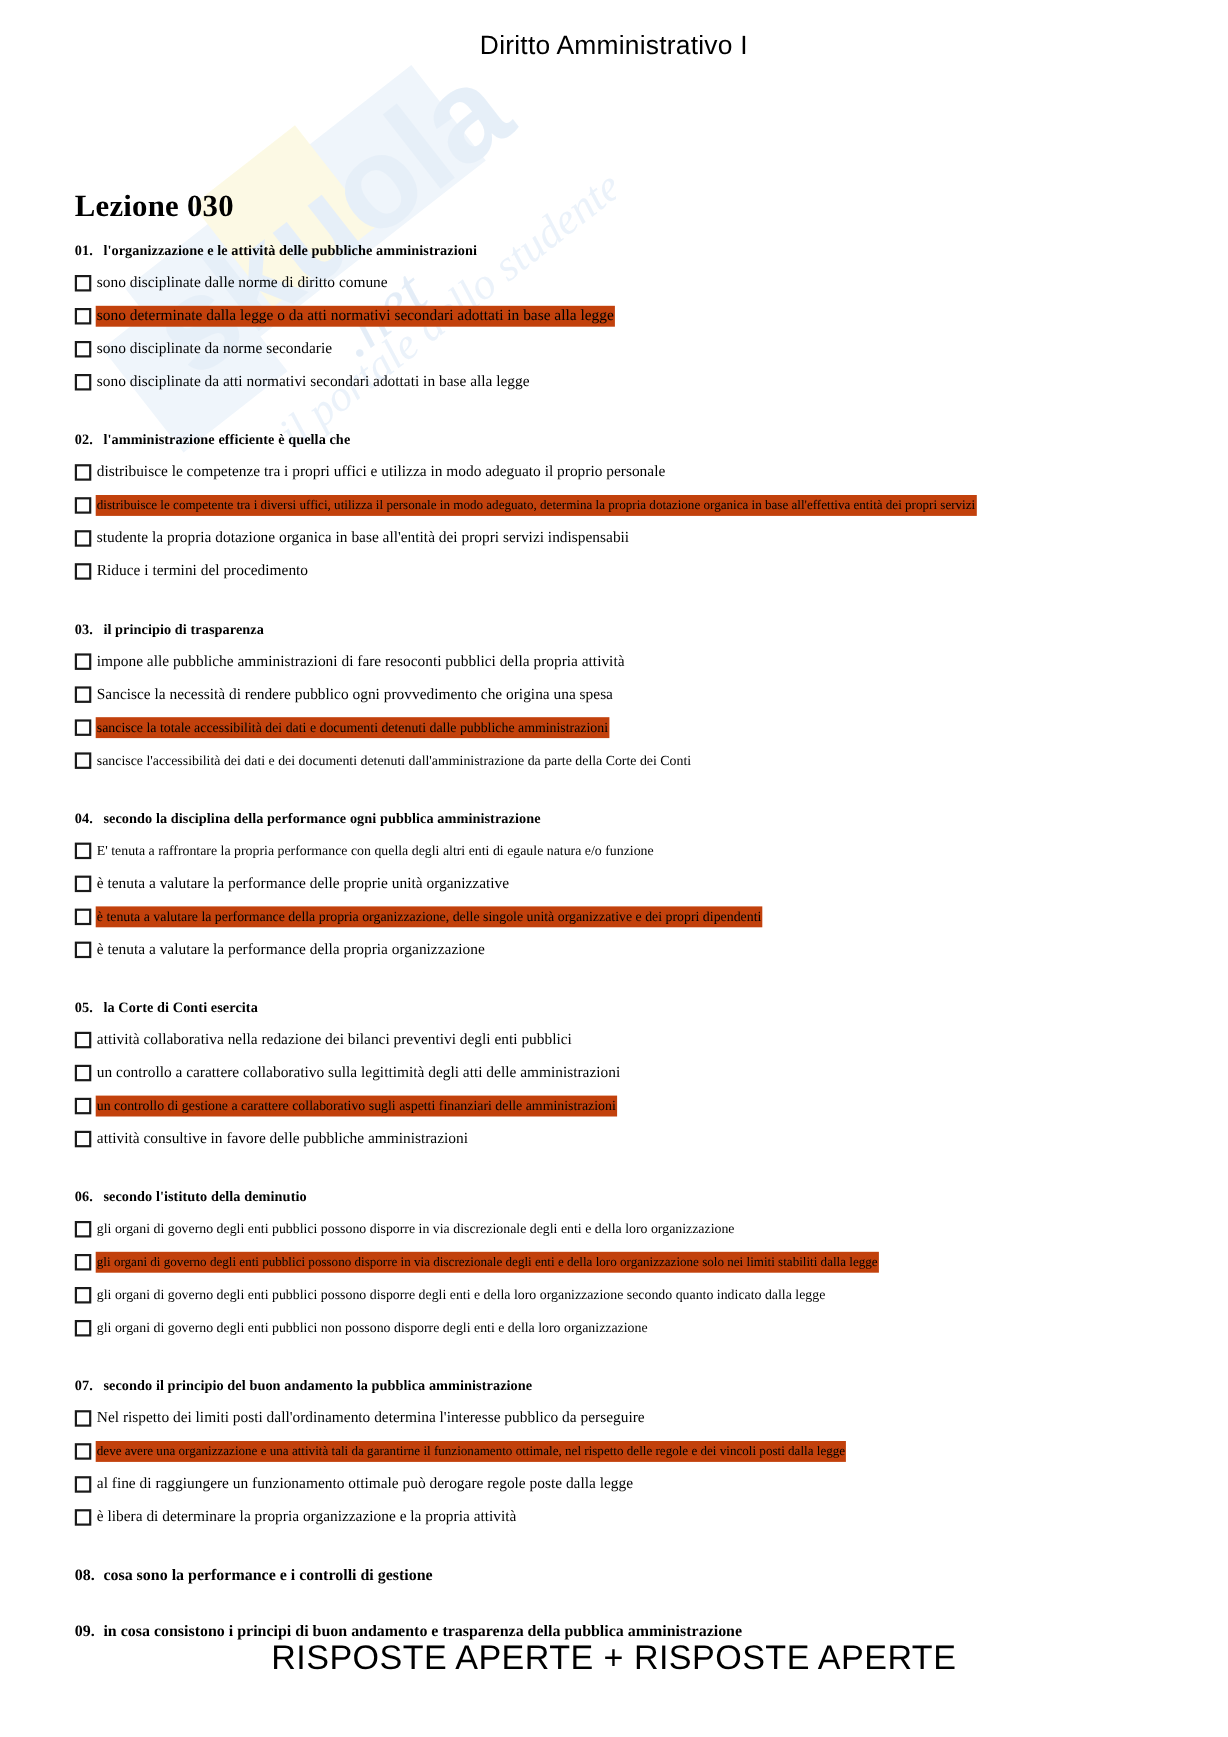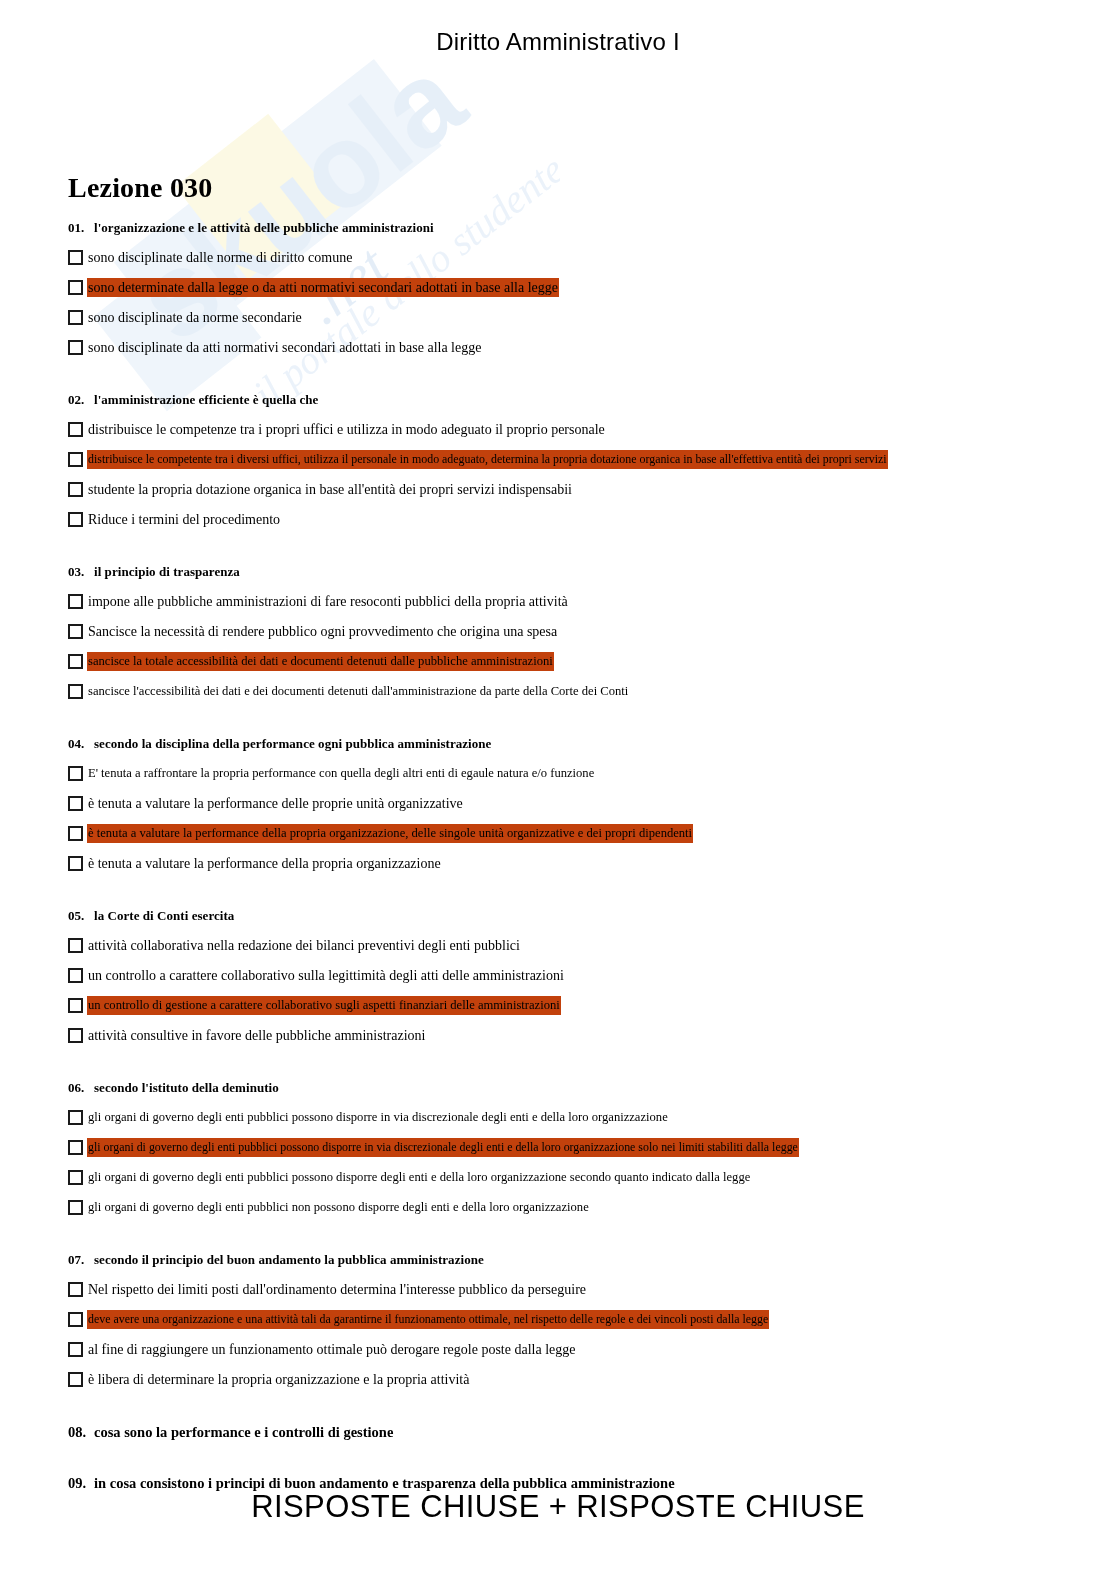--- a/index.html
+++ b/index.html
@@ -334,15 +334,15 @@
         </div>
       </div>
 
     <div id="open-questions-container">
         <div class="open-question"><span class="qnum">08.</span><span>cosa sono la performance e i controlli di gestione</span></div>
         <div class="open-question"><span class="qnum">09.</span><span>in cosa consistono i principi di buon andamento e trasparenza della pubblica amministrazione</span></div>
       </div>
 
   </div>
 
-  <div class="footer-note">RISPOSTE CHIUSE + RISPOSTE CHIUSE</div>
+  <div class="footer-note">RISPOSTE APERTE + RISPOSTE APERTE</div>
 
 </div>
 
 </body></html>

